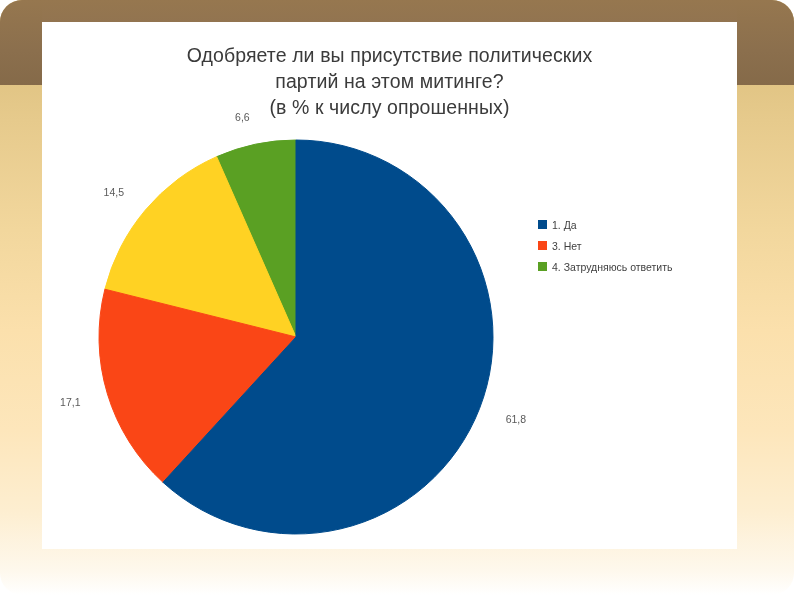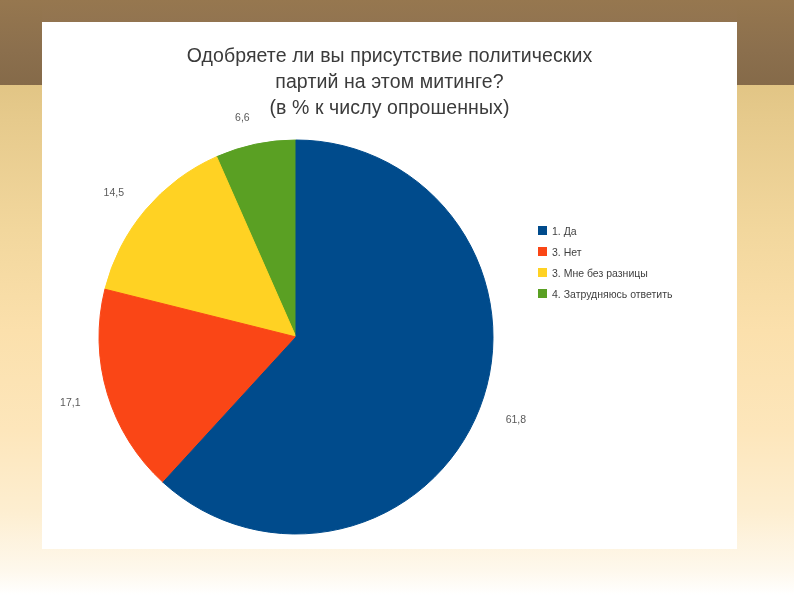--- a/index.html
+++ b/index.html
@@ -13,20 +13,21 @@
     overflow: hidden;
     font-family: "Liberation Sans", sans-serif;
     background: #ffffff;
   }
 
   #slide {
     position: relative;
     width: 794px;
     height: 595px;
     overflow: hidden;
+    border-radius: 22px;
   }
 
   
   .bg-gradient {
     position: absolute;
     left: 0; top: 0;
     width: 794px;
     height: 595px;
     background: linear-gradient(to bottom,
         #d6b671 0px,
@@ -102,21 +103,21 @@
   .slice-label {
     font-family: "Liberation Sans", sans-serif;
     font-size: 10.5px;
     fill: #5a5a5a;
   }
 
   
   .legend {
     position: absolute;
     left: 496px;
-    top: 198px;
+    top: 192px;
     width: 198px;
   }
   .legend-row {
     display: flex;
     align-items: center;
     height: 21px;
   }
   .legend-swatch {
     width: 9px;
     height: 9px;
@@ -166,23 +167,19 @@
     <div class="legend" id="legend">
         <div class="legend-row">
           <span class="legend-swatch" style="background: rgb(0, 75, 140);"></span>
           <span class="legend-label">1. Да</span>
         </div>
         <div class="legend-row">
           <span class="legend-swatch" style="background: rgb(250, 70, 22);"></span>
           <span class="legend-label">3. Нет</span>
         </div>
         <div class="legend-row">
-          <span class="legend-swatch" style="background: rgb(255, 210, 35);"></span>
-          <span class="legend-label">3. Мне без разницы</span>
-        </div>
-        <div class="legend-row">
           <span class="legend-swatch" style="background: rgb(90, 160, 35);"></span>
           <span class="legend-label">4. Затрудняюсь ответить</span>
         </div>
       </div>
 
   </div>
 </div>
 
 </body></html>

